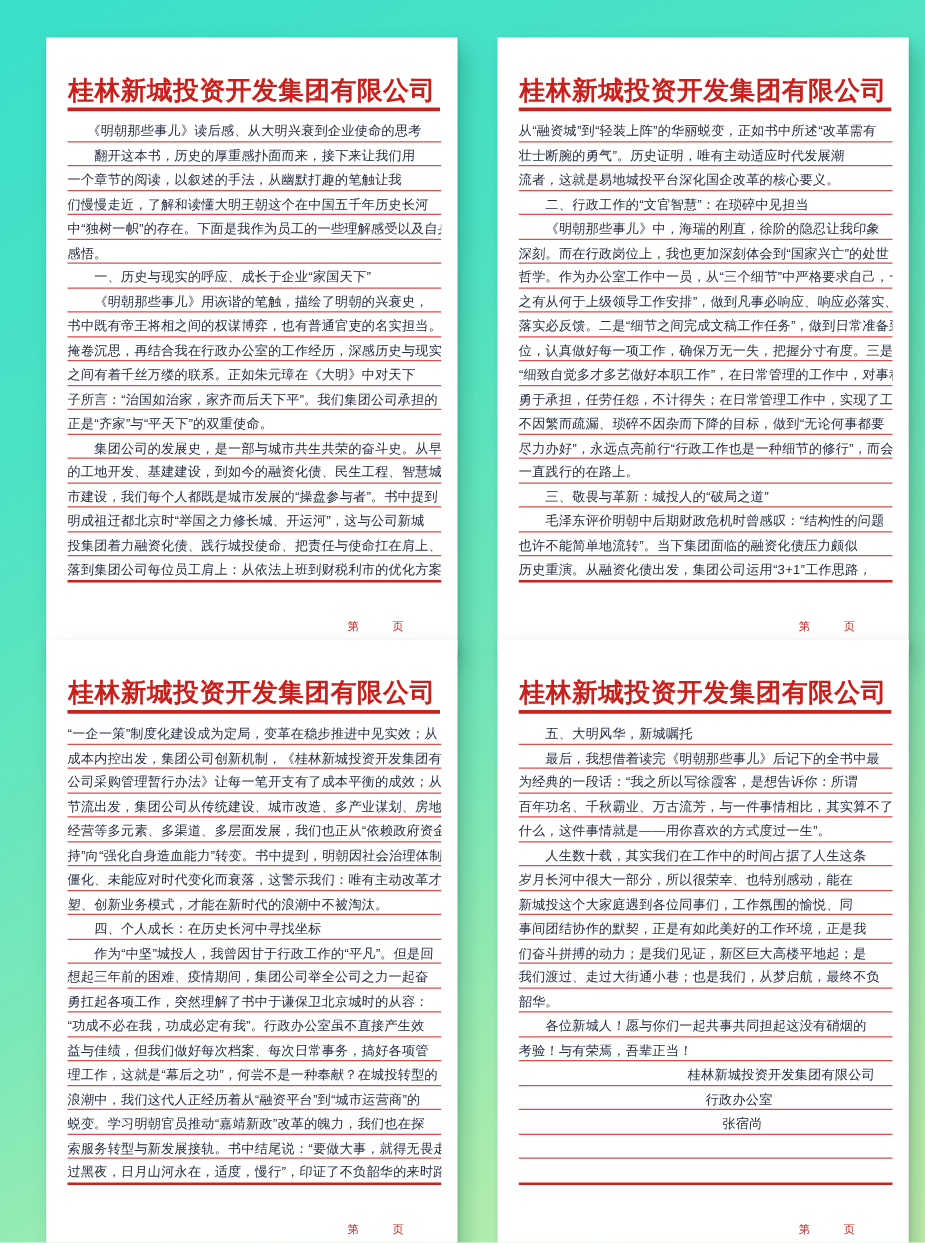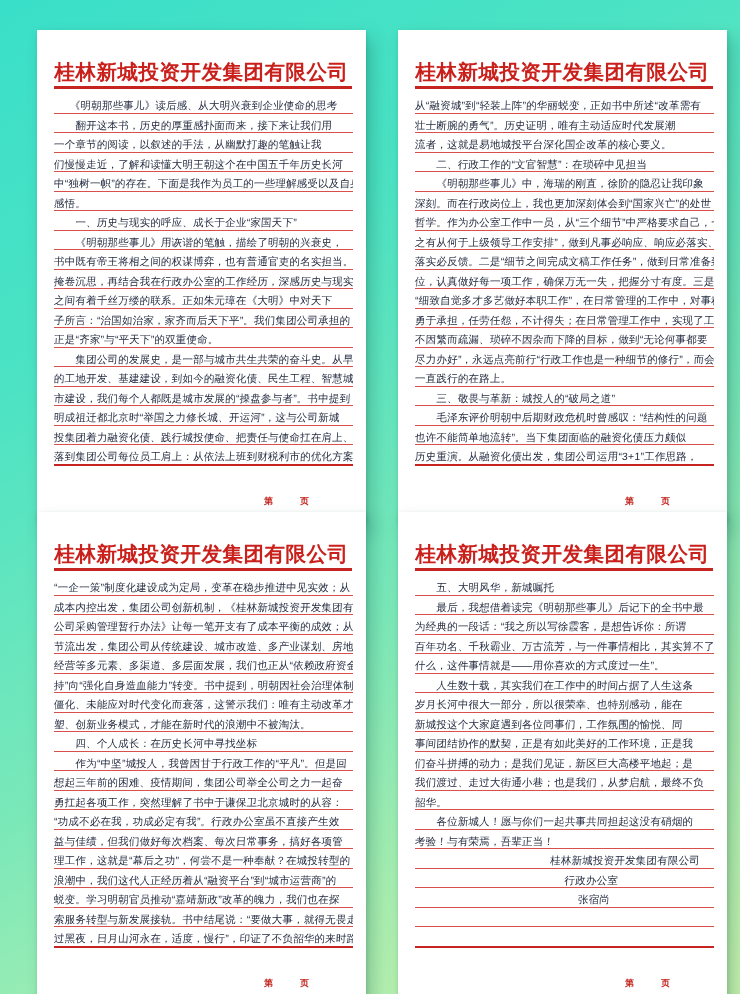--- a/index.html
+++ b/index.html
@@ -29,22 +29,22 @@
   }
   .line:last-child{border-bottom-width:2.5px;border-bottom-color:#c62420}
   .ink{
     display:block;width:100%;
     font-size:10.5px;line-height:13.5px;letter-spacing:.2px;
     color:#242c40;white-space:nowrap;transform:skewX(-3deg);
   }
   .a-c .ink{text-align:center}
   .a-r .ink{text-align:right}
   .page-footer{
-    position:absolute;right:48px;bottom:14px;
-    color:#c3261f;font-size:9px;font-weight:bold;letter-spacing:9px;white-space:nowrap;margin-left:12px;
+    position:absolute;right:34px;bottom:14px;
+    color:#c3261f;font-size:9px;font-weight:normal;letter-spacing:9px;white-space:nowrap;margin-left:12px;
   }
 </style>
 </head>
 <body>
 
 <div class="page" id="p1">
   <div class="letterhead">桂林新城投资开发集团有限公司</div>
   <div class="head-rule"></div>
   <div class="lines">
       <div class="line a-c">

